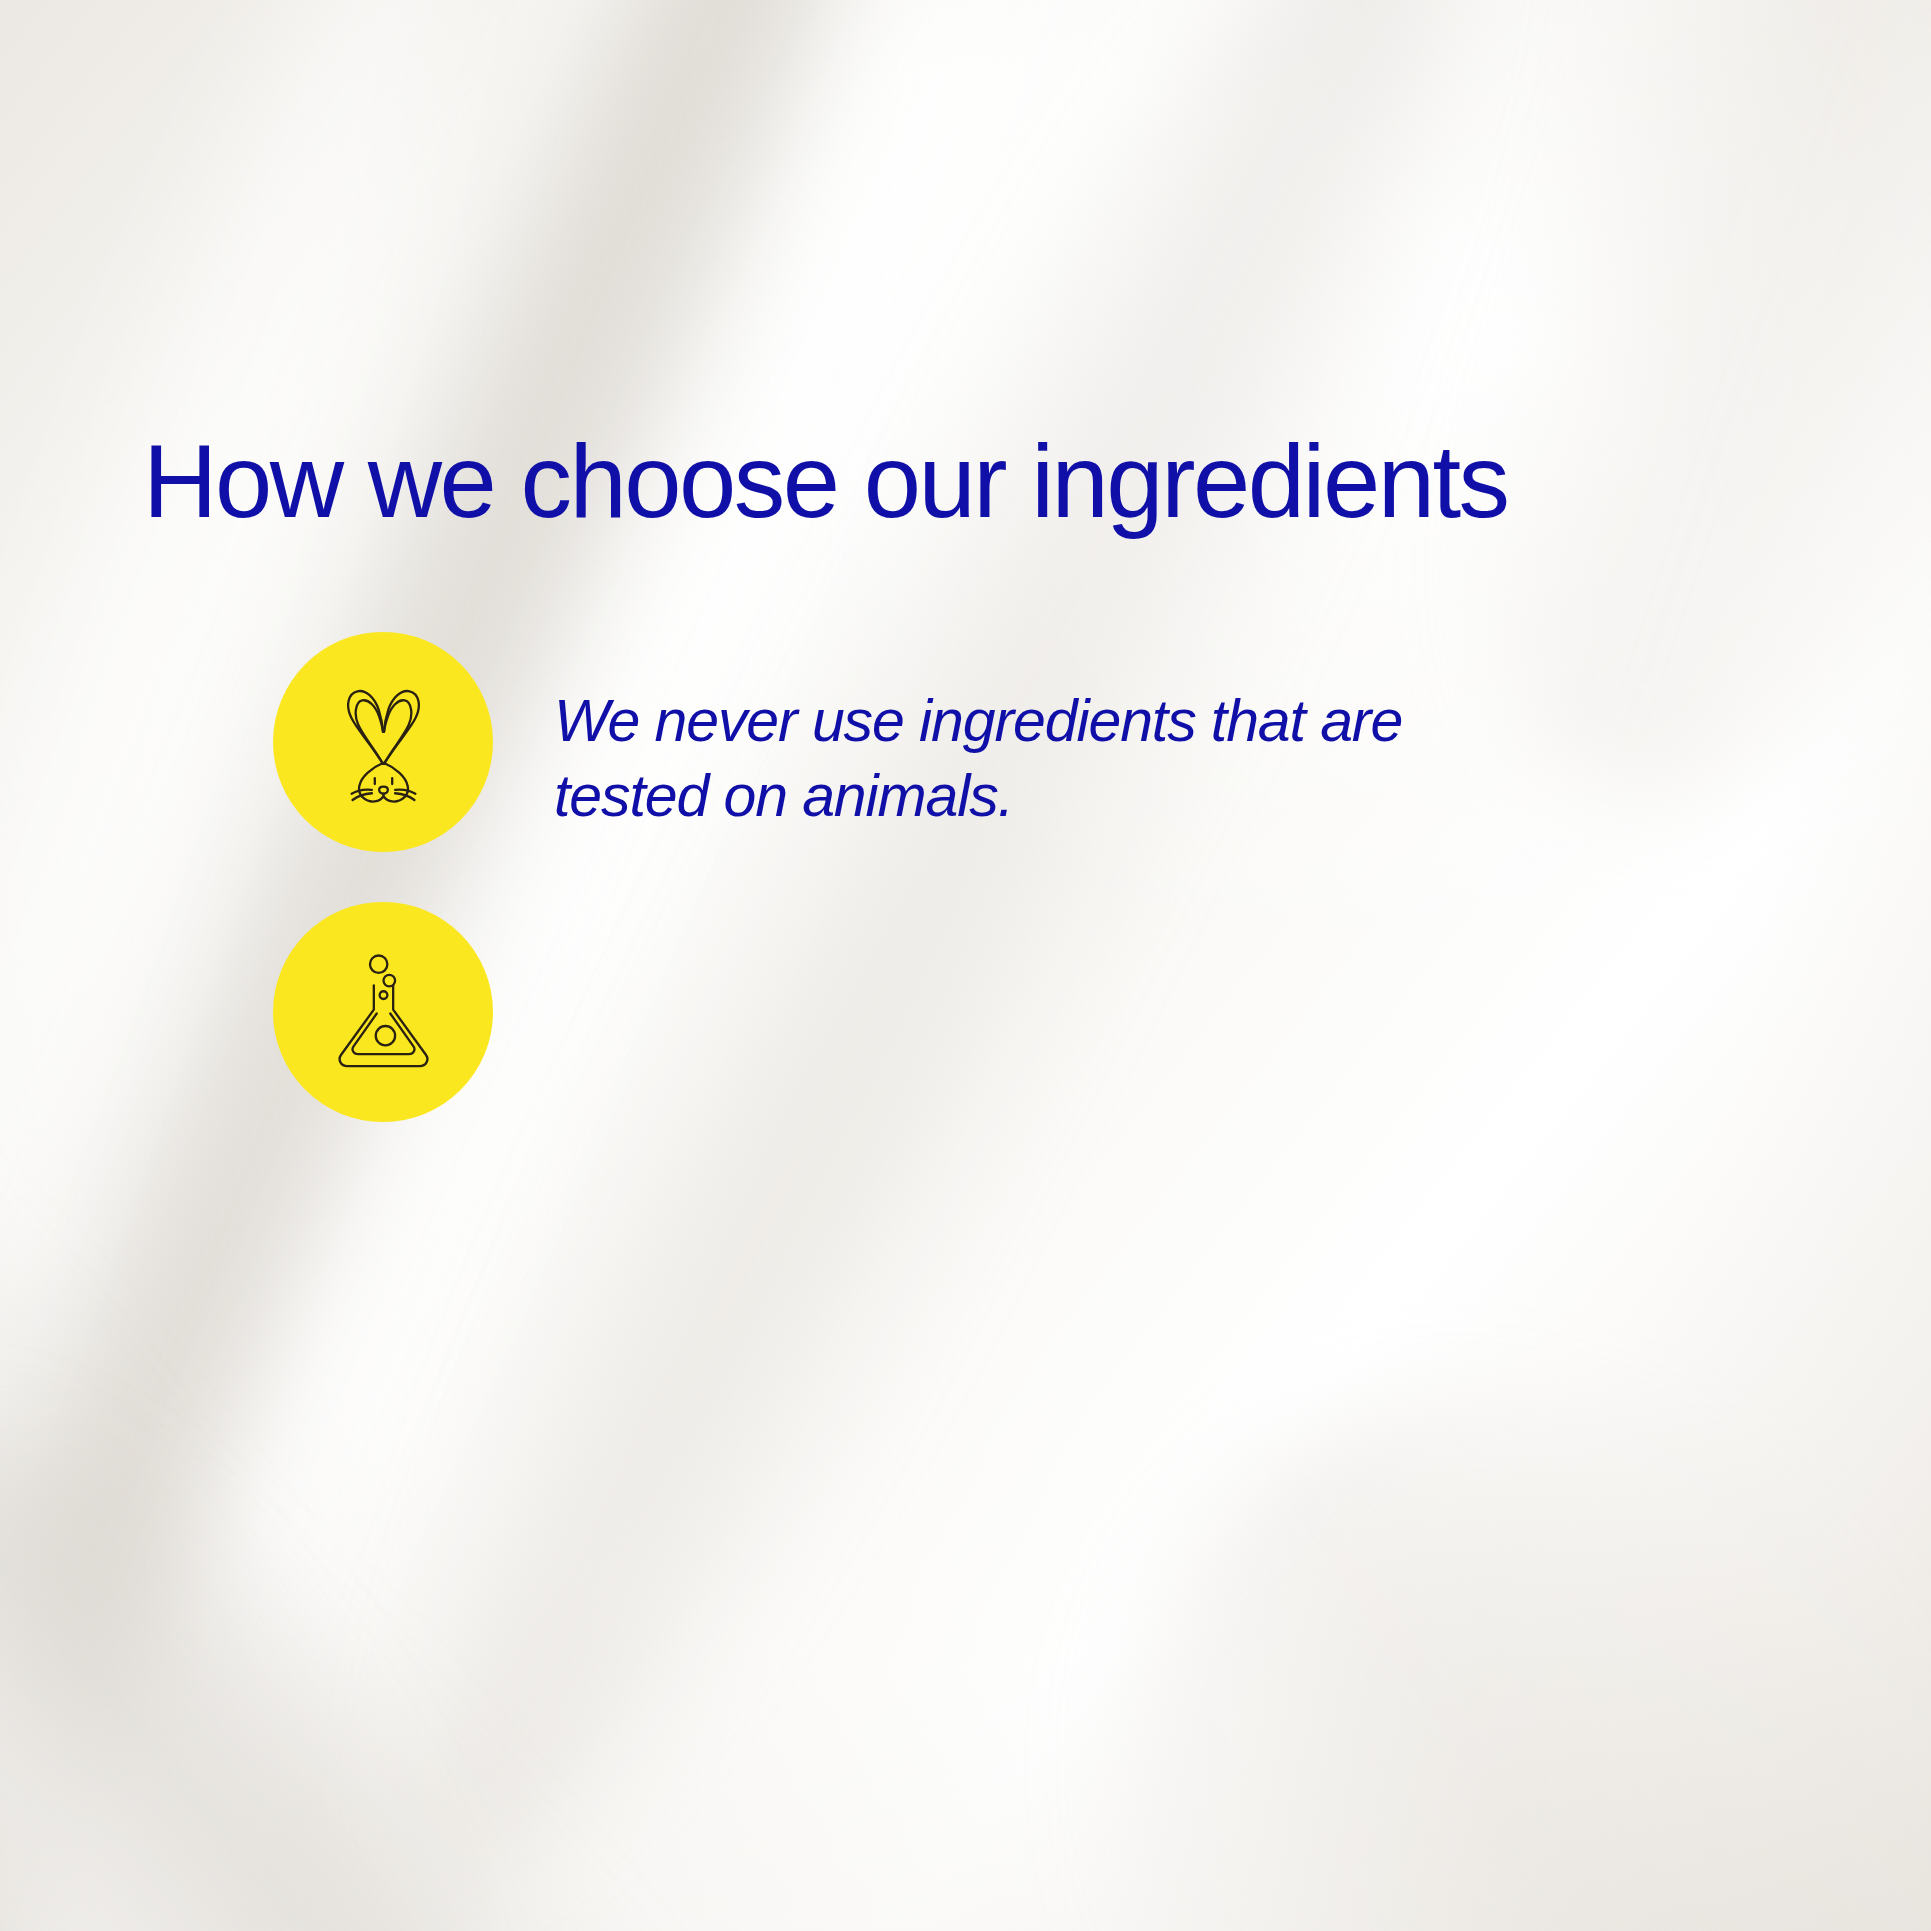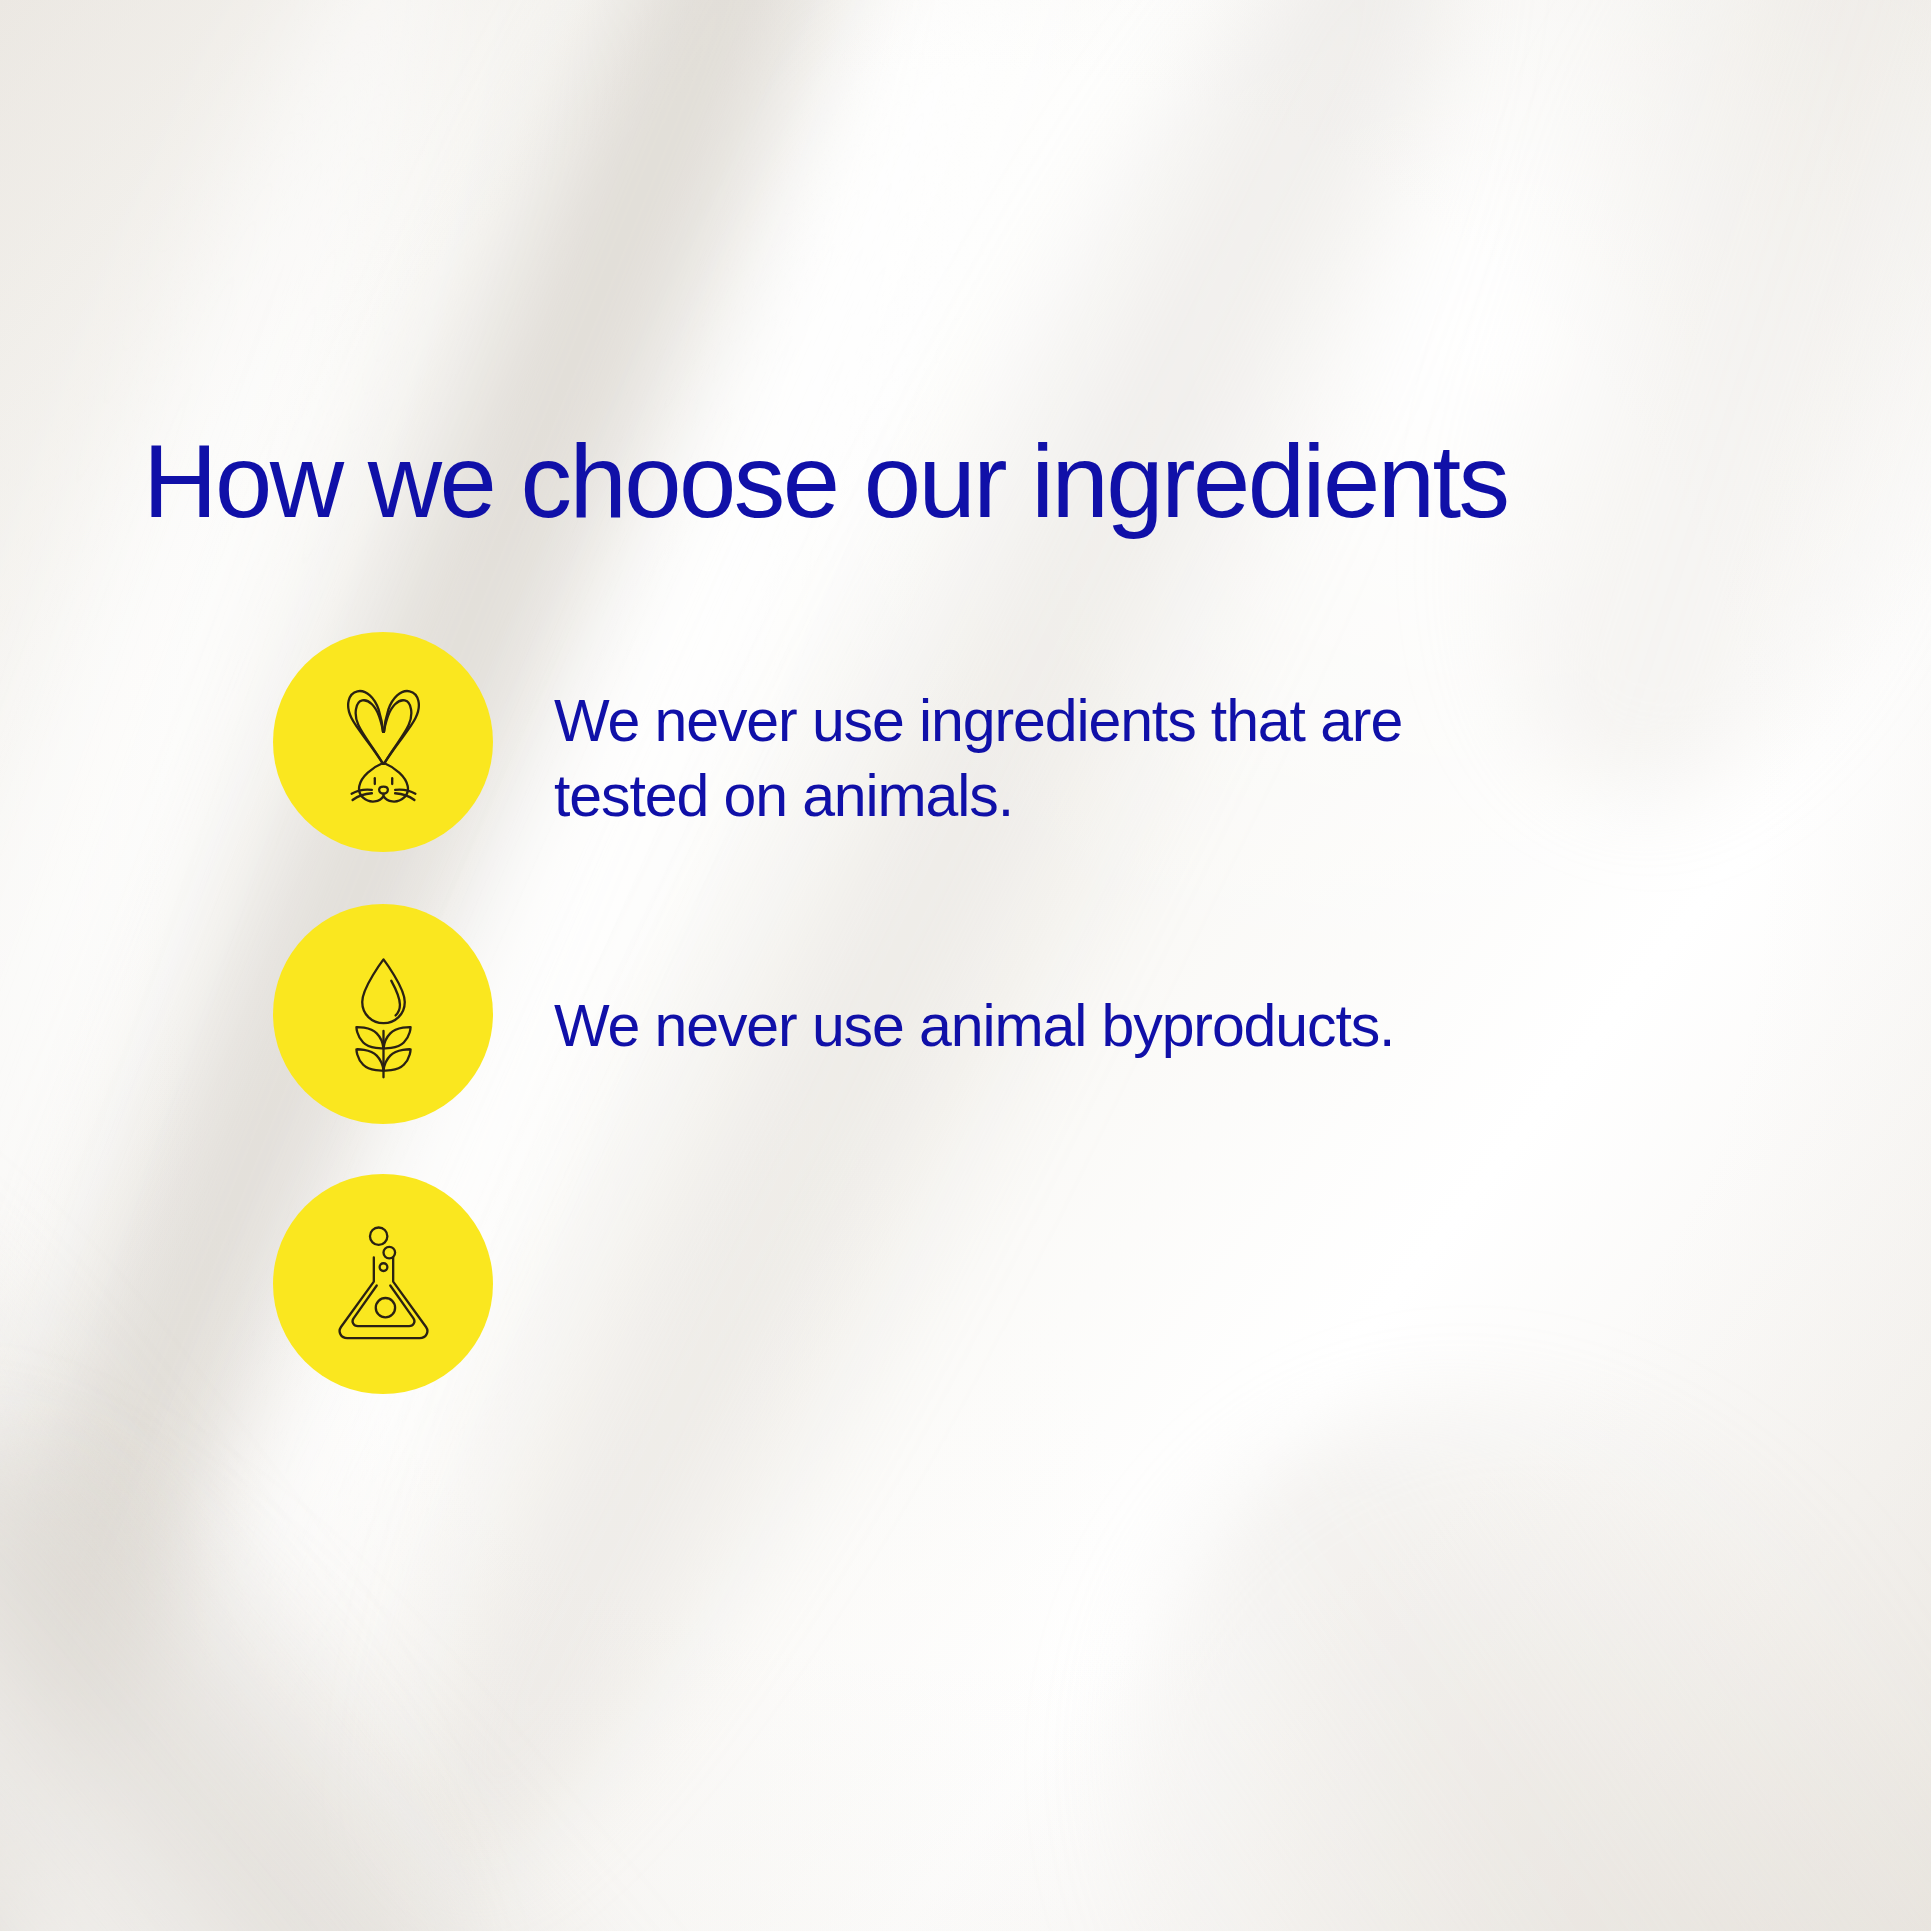--- a/index.html
+++ b/index.html
@@ -142,21 +142,21 @@
     justify-content: center;
   }
   .icon-badge svg {
     display: block;
   }
 
   .bullet-text-wrap {
     margin-left: 61px;
     padding-top: 5.8px;
   }
-  .bullet-row.r1 .bullet-text-wrap { padding-top: 52px; }
+  .bullet-row.r1 .bullet-text-wrap { padding-top: 52px; font-style: italic; }
   .bullet-row.r2 .bullet-text-wrap { padding-top: 85px; }
   .bullet-row.r3 .bullet-text-wrap { padding-top: 7.7px; }
 
   .bullet-text {
     font-size: 59px;
     line-height: 1.27;
     letter-spacing: -1.1px;
     color: #1010a8;
     font-weight: 400;
     max-width: 1188px;
@@ -224,43 +224,20 @@
 
             <path d="M87 124 C95 123 102 124.5 108 128"></path>
             <path d="M87 127.5 C95 128 102 130.5 107 134.5"></path>
           </svg>
         </div>
         <div class="bullet-text-wrap">
           <div class="bullet-text">We never use ingredients that are tested on animals.</div>
         </div>
       </div>
 
-      <div class="bullet-row r2">
-        <div class="icon-badge">
-          <svg width="145" height="145" viewBox="0 0 150 150" fill="none" stroke="#2a2113" stroke-width="2.4" stroke-linecap="round" stroke-linejoin="round">
-
-            <path d="M75 18 C75 18 97 47 97 62 C97 74.5 87.2 84 75 84 C62.8 84 53 74.5 53 62 C53 47 75 18 75 18 Z"></path>
-
-            <path d="M83 40 C89 51 92 58 92 65 C92 69.5 90.2 73.5 87.5 76"></path>
-
-            <path d="M75 92 L75 140"></path>
-
-            <path d="M75 110 C75 110 61 111 54 104 C47 97 47 88 47 88 C47 88 61 87.5 68 94.5 C74 100.6 75 110 75 110 Z"></path>
-
-            <path d="M75 110 C75 110 89 111 96 104 C103 97 103 88 103 88 C103 88 89 87.5 82 94.5 C76 100.6 75 110 75 110 Z"></path>
-
-            <path d="M75 133 C75 133 61 134 54 127 C47 120 47 111 47 111 C47 111 61 110.5 68 117.5 C74 123.6 75 133 75 133 Z"></path>
-
-            <path d="M75 133 C75 133 89 134 96 127 C103 120 103 111 103 111 C103 111 89 110.5 82 117.5 C76 123.6 75 133 75 133 Z"></path>
-          </svg>
-        </div>
-        <div class="bullet-text-wrap">
-          <div class="bullet-text">We never use animal byproducts.</div>
-        </div>
-      </div>
 
       <div class="bullet-row r3">
         <div class="icon-badge">
           <svg width="145" height="145" viewBox="0 0 150 150" fill="none" stroke="#2a2113" stroke-width="2.4" stroke-linecap="round" stroke-linejoin="round">
 
             <circle cx="70" cy="25" r="9"></circle>
             <circle cx="81" cy="42" r="6"></circle>
             <circle cx="75" cy="57" r="4"></circle>
 
             <path d="M65 47 L65 72 L31 119 C27.5 124 31 130.5 37.5 130.5 L112.5 130.5 C119 130.5 122.5 124 119 119 L85 72 L85 47"></path>

